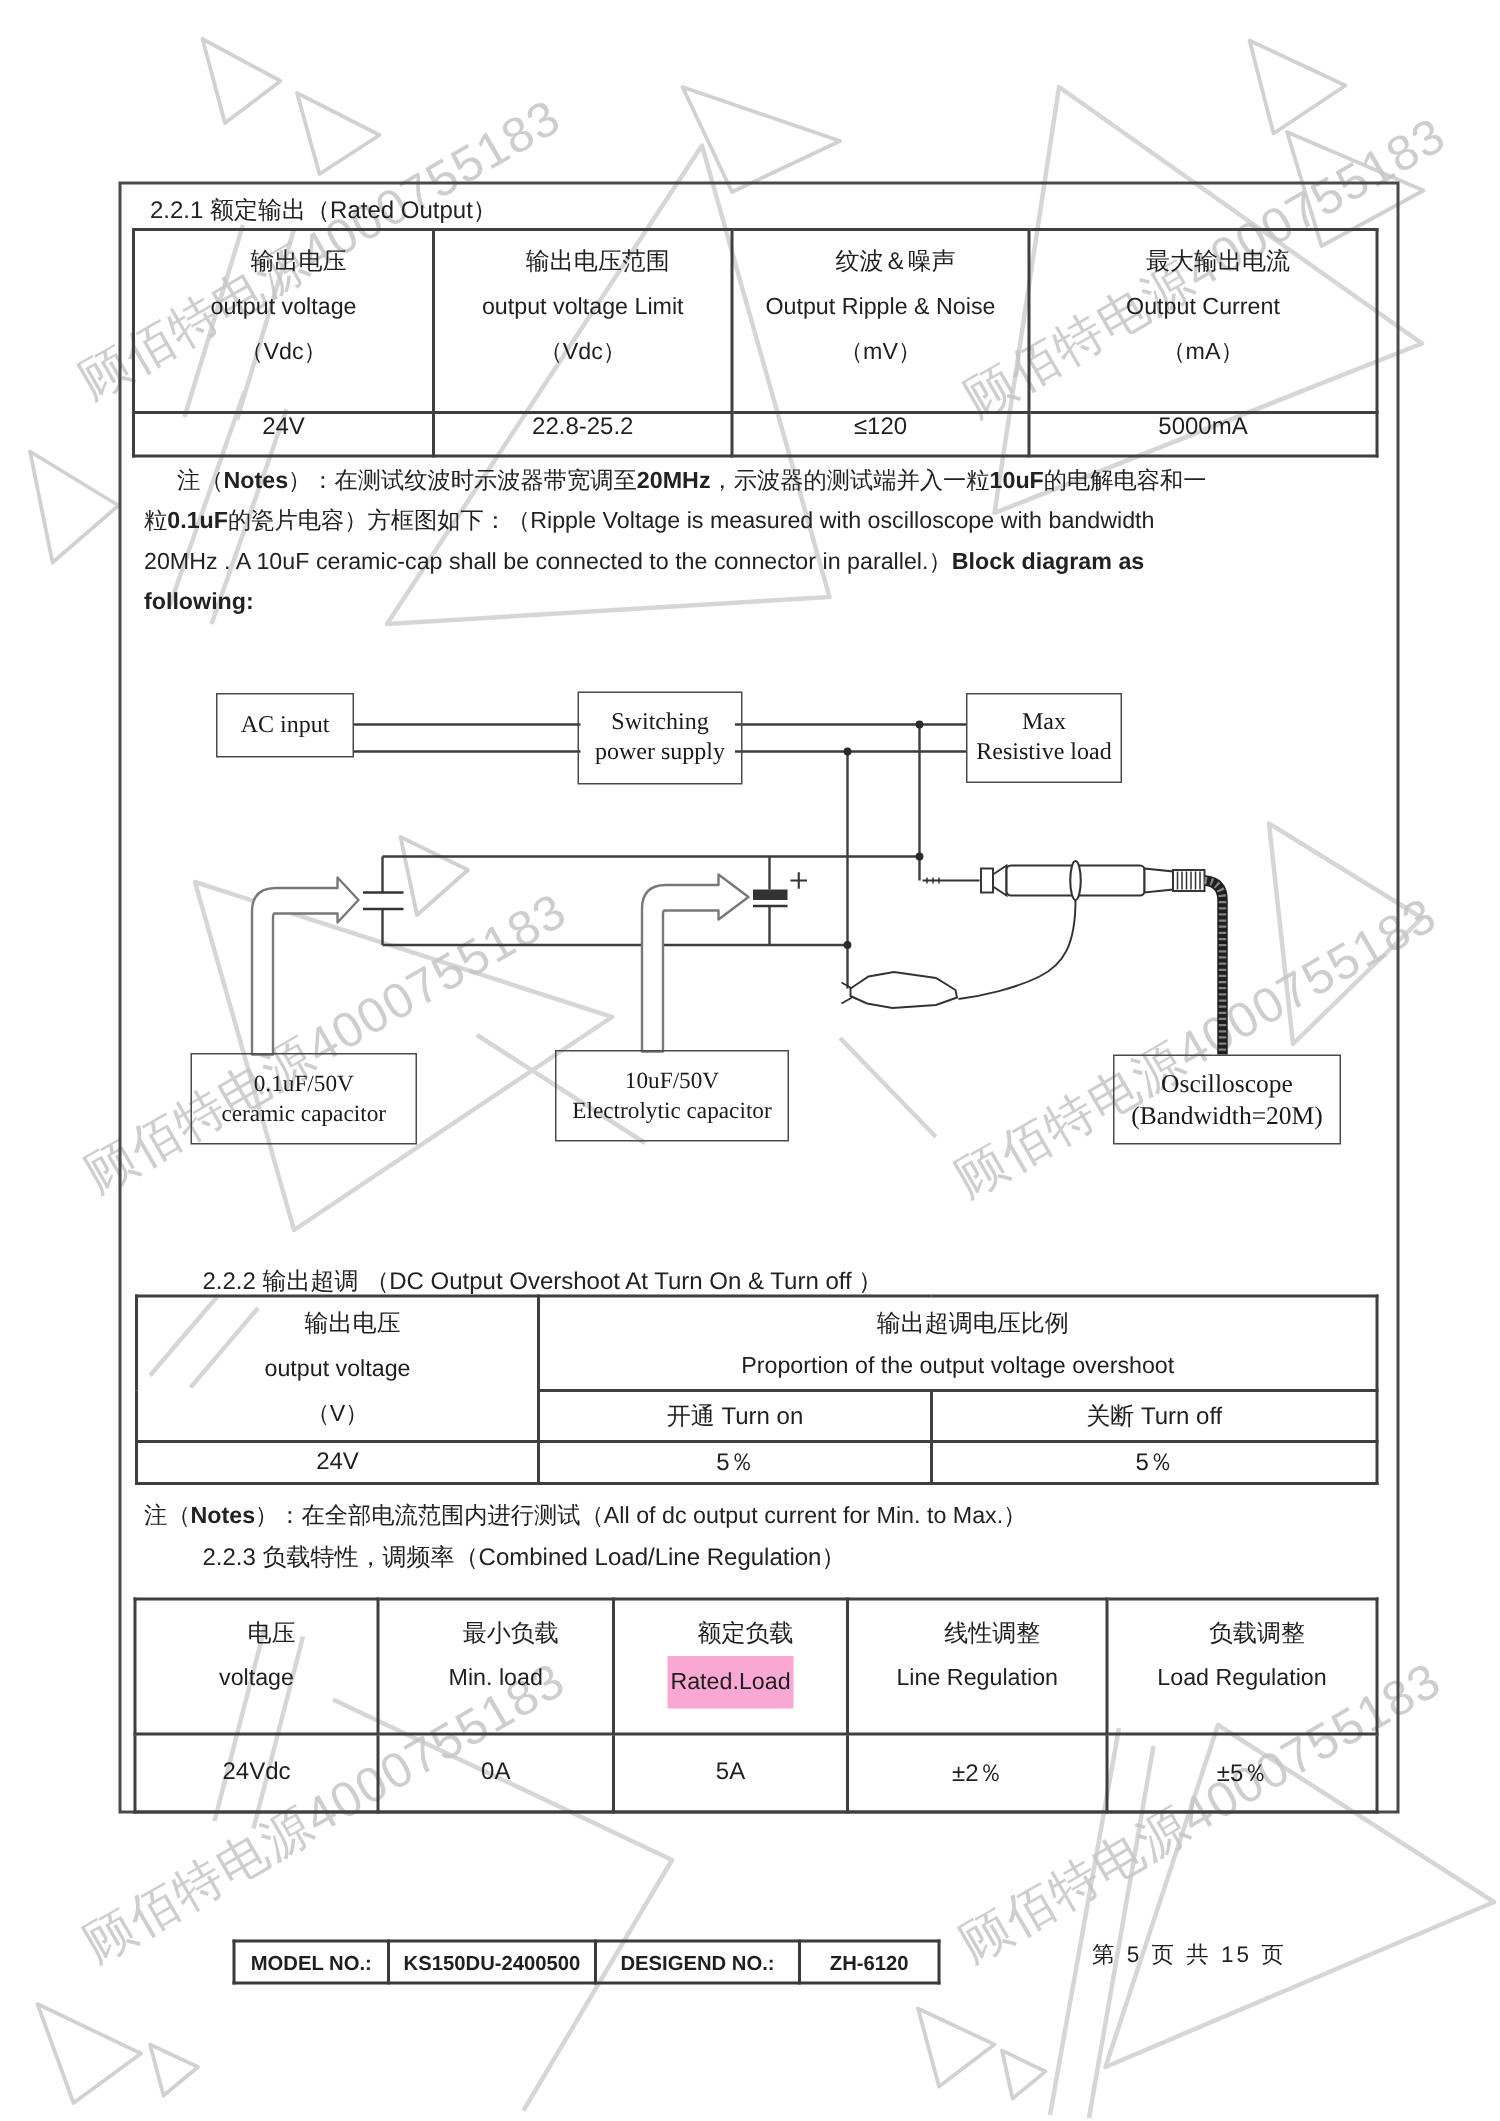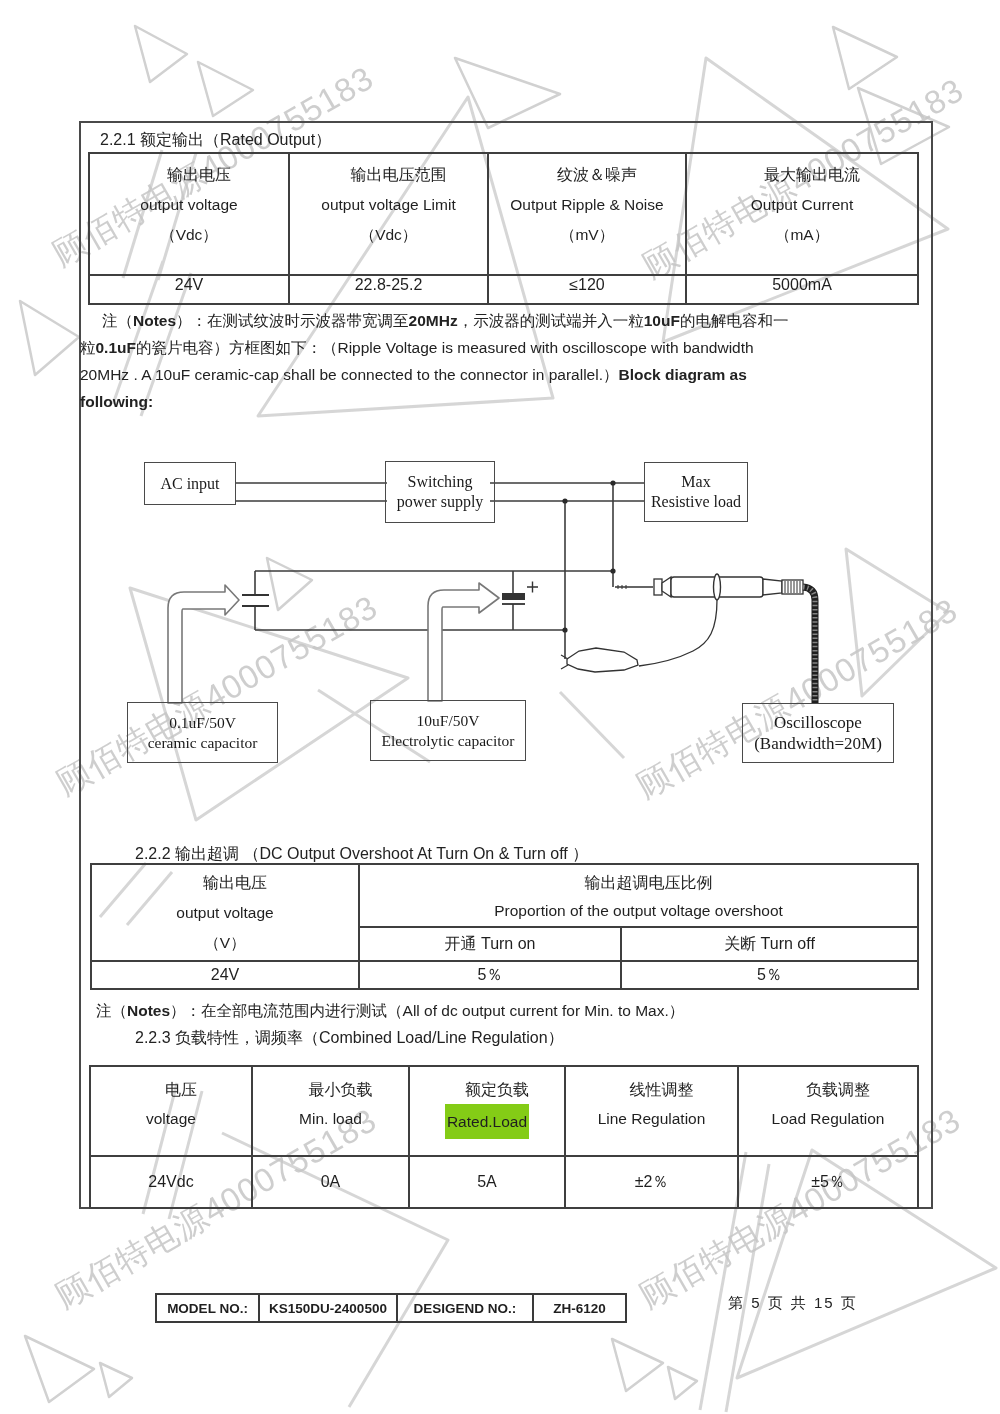--- a/index.html
+++ b/index.html
@@ -24,21 +24,21 @@
   .sec-title{font-size:16px;color:#222;}
   .notes{font-size:15.5px;line-height:27px;color:#222;}
   .notes .ind{display:inline-block;width:22px;}
   
   table{border-collapse:collapse;table-layout:fixed;}
   td{border:2px solid #3f3f3f;text-align:center;vertical-align:middle;padding:0;font-size:16px;color:#1f1f1f;}
   .hd3 td{vertical-align:top;}
   .zh{font-size:16px;line-height:30px;padding-left:20px;}
   .en{font-size:15.5px;line-height:30px;}
   .unit{font-size:15.5px;line-height:30px;}
-  .hl{background:#84cc16;padding:3px 2px;display:inline-block;}
+  .hl{background:#f9a8d4;padding:3px 2px;display:inline-block;}
   
   .dbox{
     position:absolute;border:1.5px solid #4a4a4a;box-sizing:border-box;z-index:3;
     display:flex;flex-direction:column;justify-content:center;align-items:center;
     font-family:"Liberation Serif","DejaVu Serif",serif;font-size:16px;color:#1a1a1a;line-height:1.25;
     text-align:center;background:transparent;
   }
   
   .ftable td{border:2px solid #3a3a3a;font-size:13.5px;font-weight:600;height:26px;}
   .pageno{font-size:15px;color:#222;letter-spacing:2px;}
@@ -124,21 +124,21 @@
   </tr>
   <tr style="height:29px">
     <td>24V</td>
     <td>22.8-25.2</td>
     <td>≤120</td>
     <td>5000mA</td>
   </tr>
 </tbody>
   </table>
 
-<div class="abs content notes" style="left:80px;top:307px;width:826px">
+<div class="abs content notes" style="left:96px;top:307px;width:826px">
   <div><span class="ind"></span><span><span>注（</span><span style="font-weight: 700;">Notes</span><span>）：在测试纹波时示波器带宽调至</span><span style="font-weight: 700;">20MHz</span><span>，示波器的测试端并入一粒</span><span style="font-weight: 700;">10uF</span><span>的电解电容和一</span></span></div>
   <div><span>粒</span><span style="font-weight: 700;">0.1uF</span><span>的瓷片电容）方框图如下：（Ripple Voltage is measured with oscilloscope with bandwidth</span></div>
   <div><span>20MHz . A 10uF ceramic-cap shall be connected to the connector in parallel.）</span><span style="font-weight: 700;">Block diagram as</span></div>
   <div><span style="font-weight: 700;">following:</span></div>
 </div>
 
 <svg class="abs content" style="left:79px;top:440px" width="854" height="362" viewBox="0 0 854 362">
   <g stroke="#3d3d3d" stroke-width="1.6" fill="none">
     <path d="M157,43 H308 M157,61 H308 M411,43 H565 M411,61 H565"></path>
     <path d="M534,43 V147"></path>

